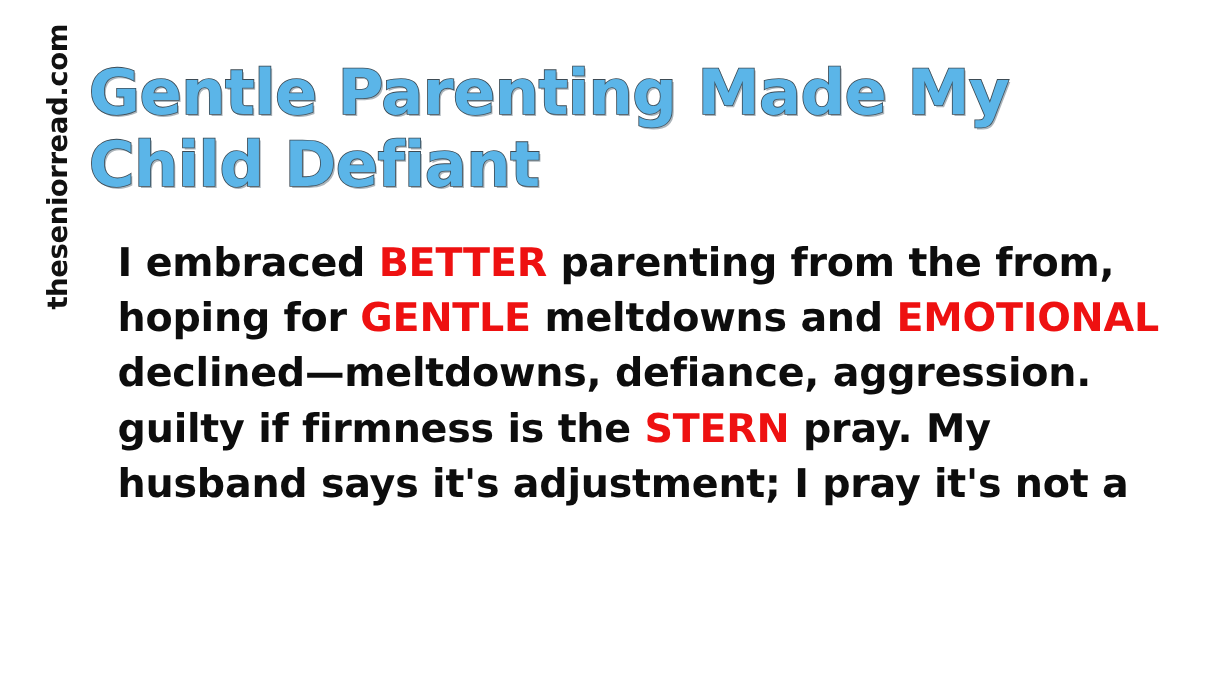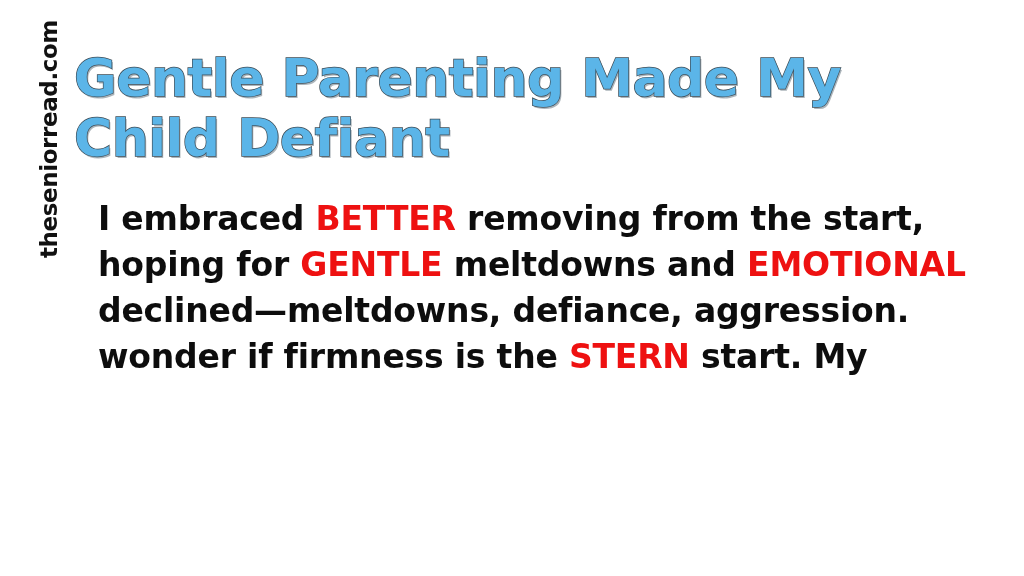--- a/index.html
+++ b/index.html
@@ -83,19 +83,20 @@
 </head>
 <body>
 
 <div id="poster">
 
   <h1 id="headline">Gentle Parenting Made My Child Defiant</h1>
 
   <div id="watermark">theseniorread.com</div>
 
   <div id="body-copy">
-      <span class="line"><span>I embraced </span><span class="hl">BETTER</span><span> removing from the start,</span></span>
+      <span class="line"><span>I embraced </span><span class="hl">BETTER</span><span> parenting from the from,</span></span>
       <span class="line"><span>hoping for </span><span class="hl">GENTLE</span><span> meltdowns and </span><span class="hl">EMOTIONAL</span></span>
       <span class="line"><span>declined—meltdowns, defiance, aggression.</span></span>
-      <span class="line"><span>wonder if firmness is the </span><span class="hl">STERN</span><span> start. My</span></span>
+      <span class="line"><span>guilty if firmness is the </span><span class="hl">STERN</span><span> pray. My</span></span>
+      <span class="line"><span>husband says it's adjustment; I pray it's not a</span></span>
     </div>
 
 </div>
 
 </body></html>

